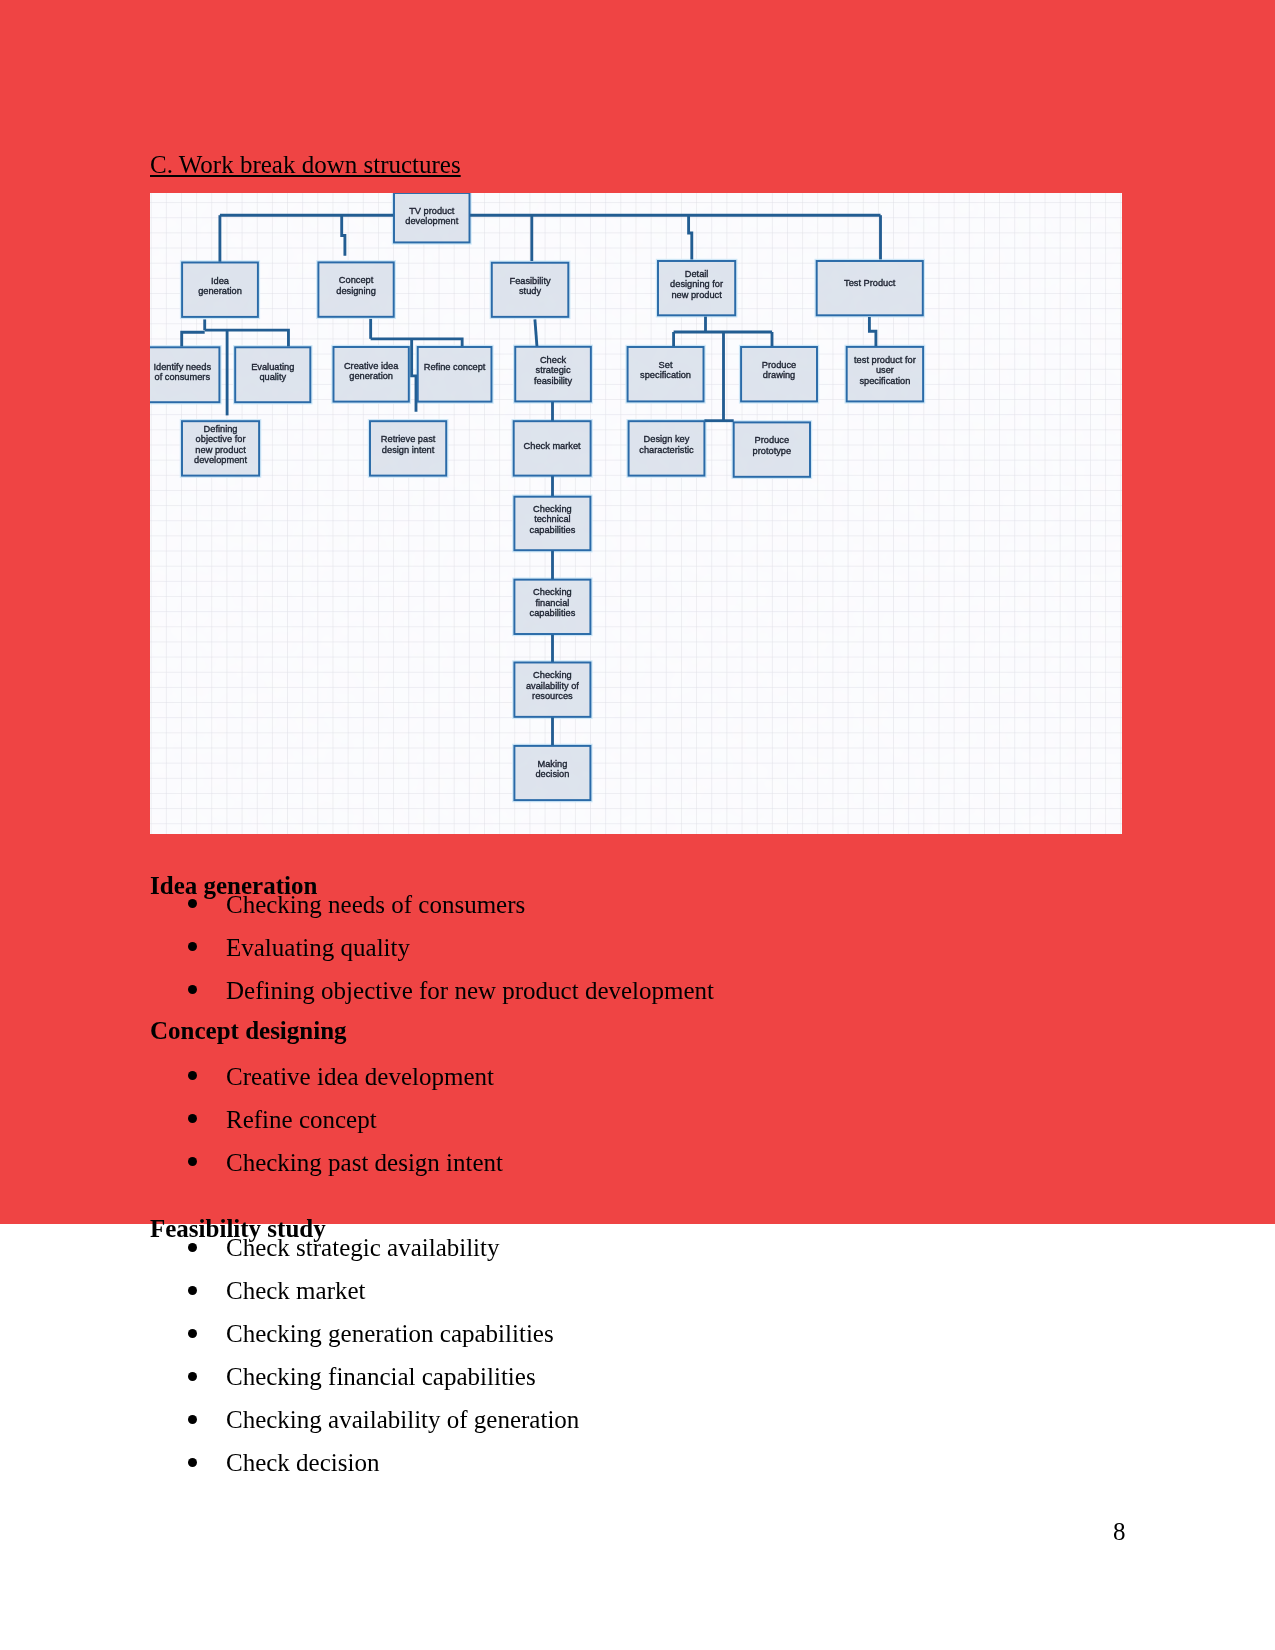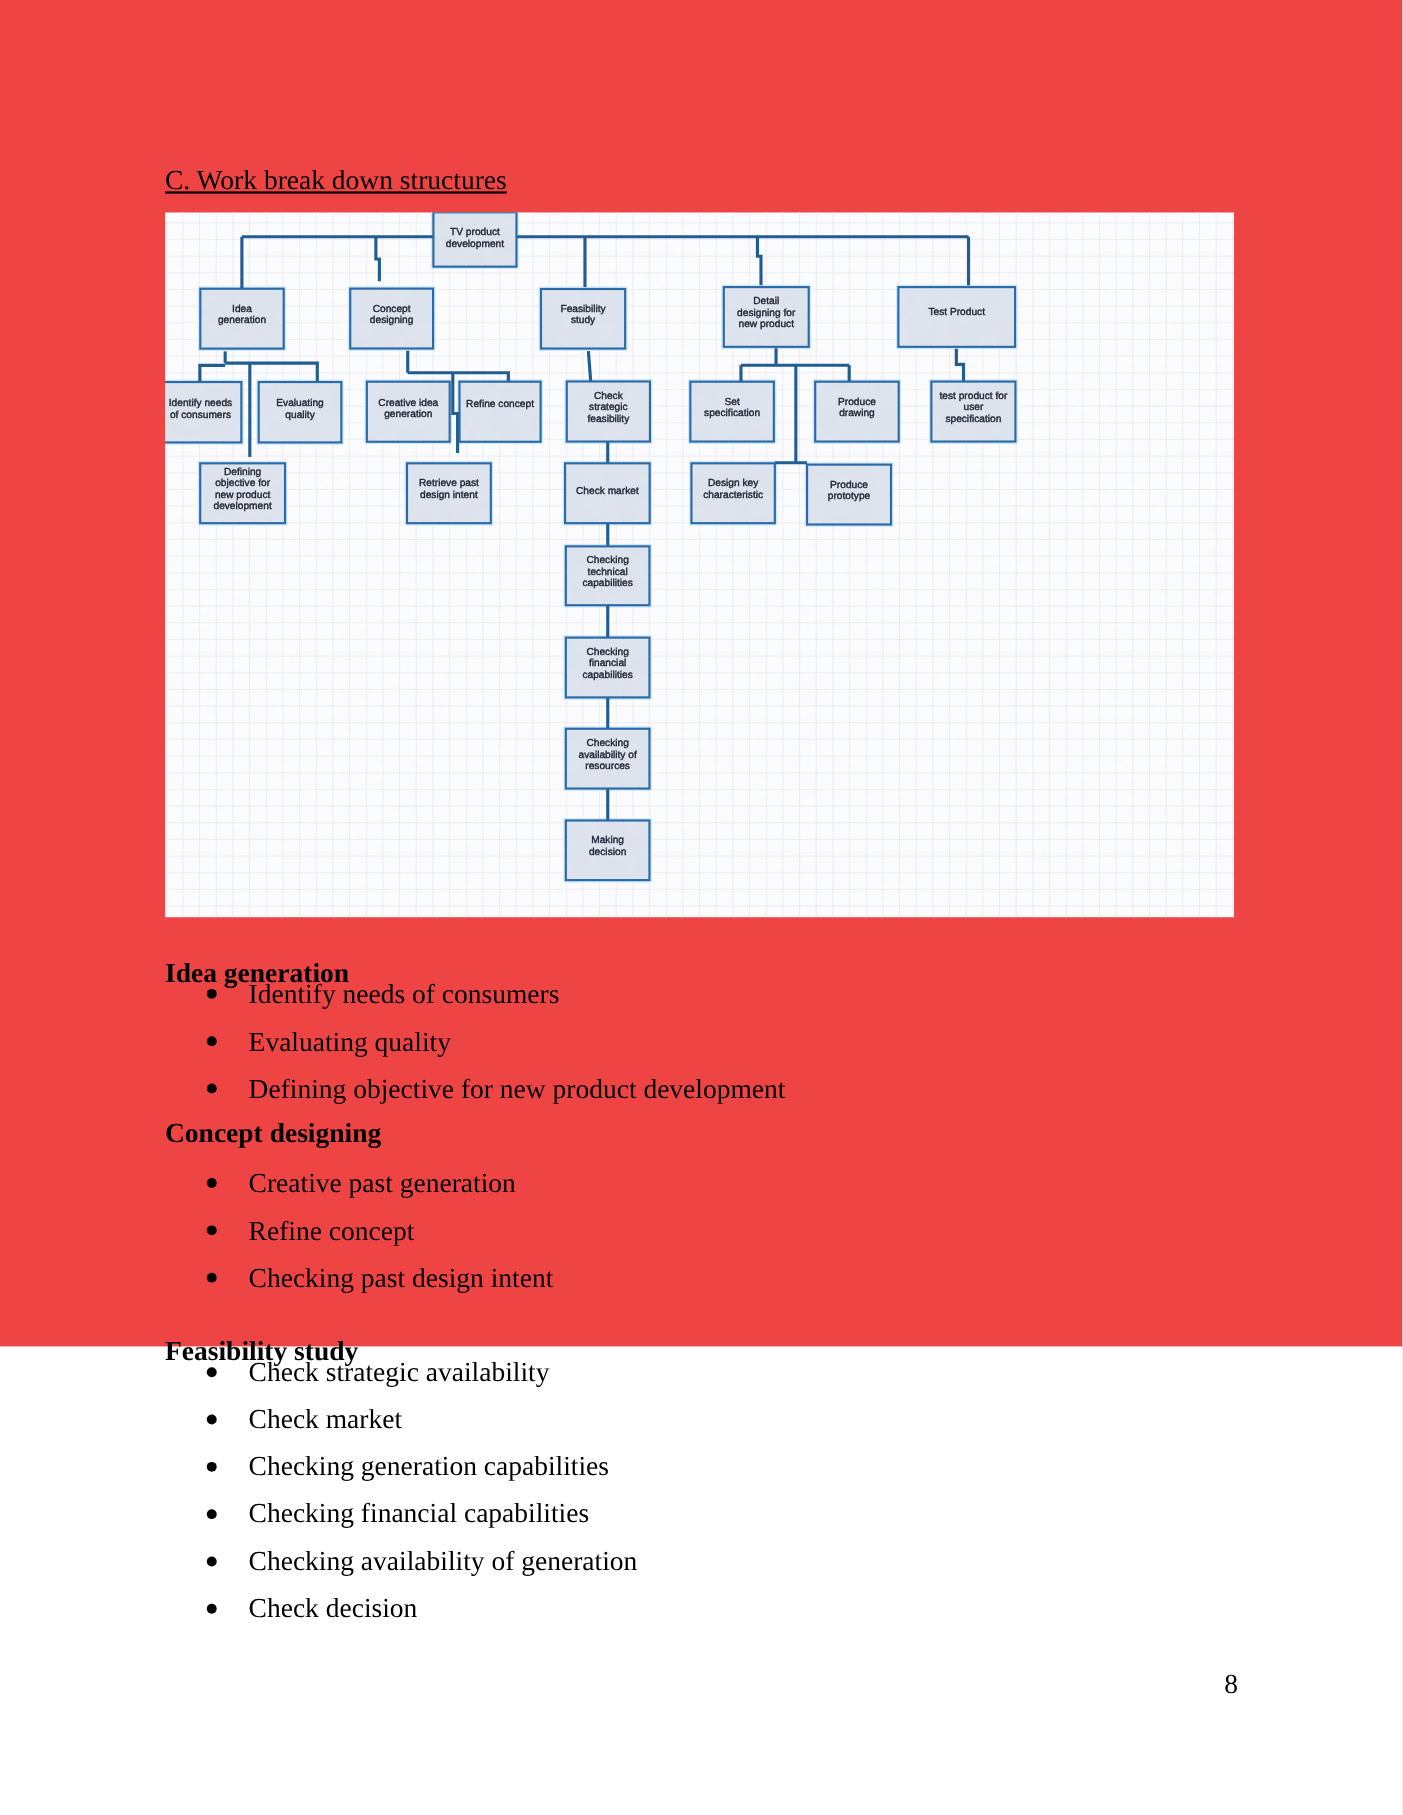--- a/index.html
+++ b/index.html
@@ -177,34 +177,34 @@
             <feTurbulence type="fractalNoise" baseFrequency="0.05 0.05" numOctaves="2" seed="7"></feTurbulence>
             <feColorMatrix type="matrix" values="0.5 0 0 0 0.5  0 0.45 0 0 0.55  0 0 0.3 0 0.7  0 0 0 0 1"></feColorMatrix>
           </filter>
           <rect x="0" y="0" width="972" height="641" filter="url(#mottle)"></rect>
         </g>
       </svg></div>
   <div id="body-text">
       <div class="sect b" style="top: 848.8px;">Idea generation</div>
       <div class="bul" style="top: 891.8px;">
         <span class="dot">•</span>
-        <span class="tx">Identify needs of consumers</span>
+        <span class="tx">Checking needs of consumers</span>
       </div>
       <div class="bul" style="top: 934.7px;">
         <span class="dot">•</span>
         <span class="tx">Evaluating quality</span>
       </div>
       <div class="bul" style="top: 977.7px;">
         <span class="dot">•</span>
         <span class="tx">Defining objective for new product development</span>
       </div>
       <div class="sect b" style="top: 994px;">Concept designing</div>
       <div class="bul" style="top: 1063.6px;">
         <span class="dot">•</span>
-        <span class="tx">Creative past generation</span>
+        <span class="tx">Creative idea development</span>
       </div>
       <div class="bul" style="top: 1106.5px;">
         <span class="dot">•</span>
         <span class="tx">Refine concept</span>
       </div>
       <div class="bul" style="top: 1149.5px;">
         <span class="dot">•</span>
         <span class="tx">Checking past design intent</span>
       </div>
       <div class="sect b" style="top: 1192.4px;">Feasibility study</div>

